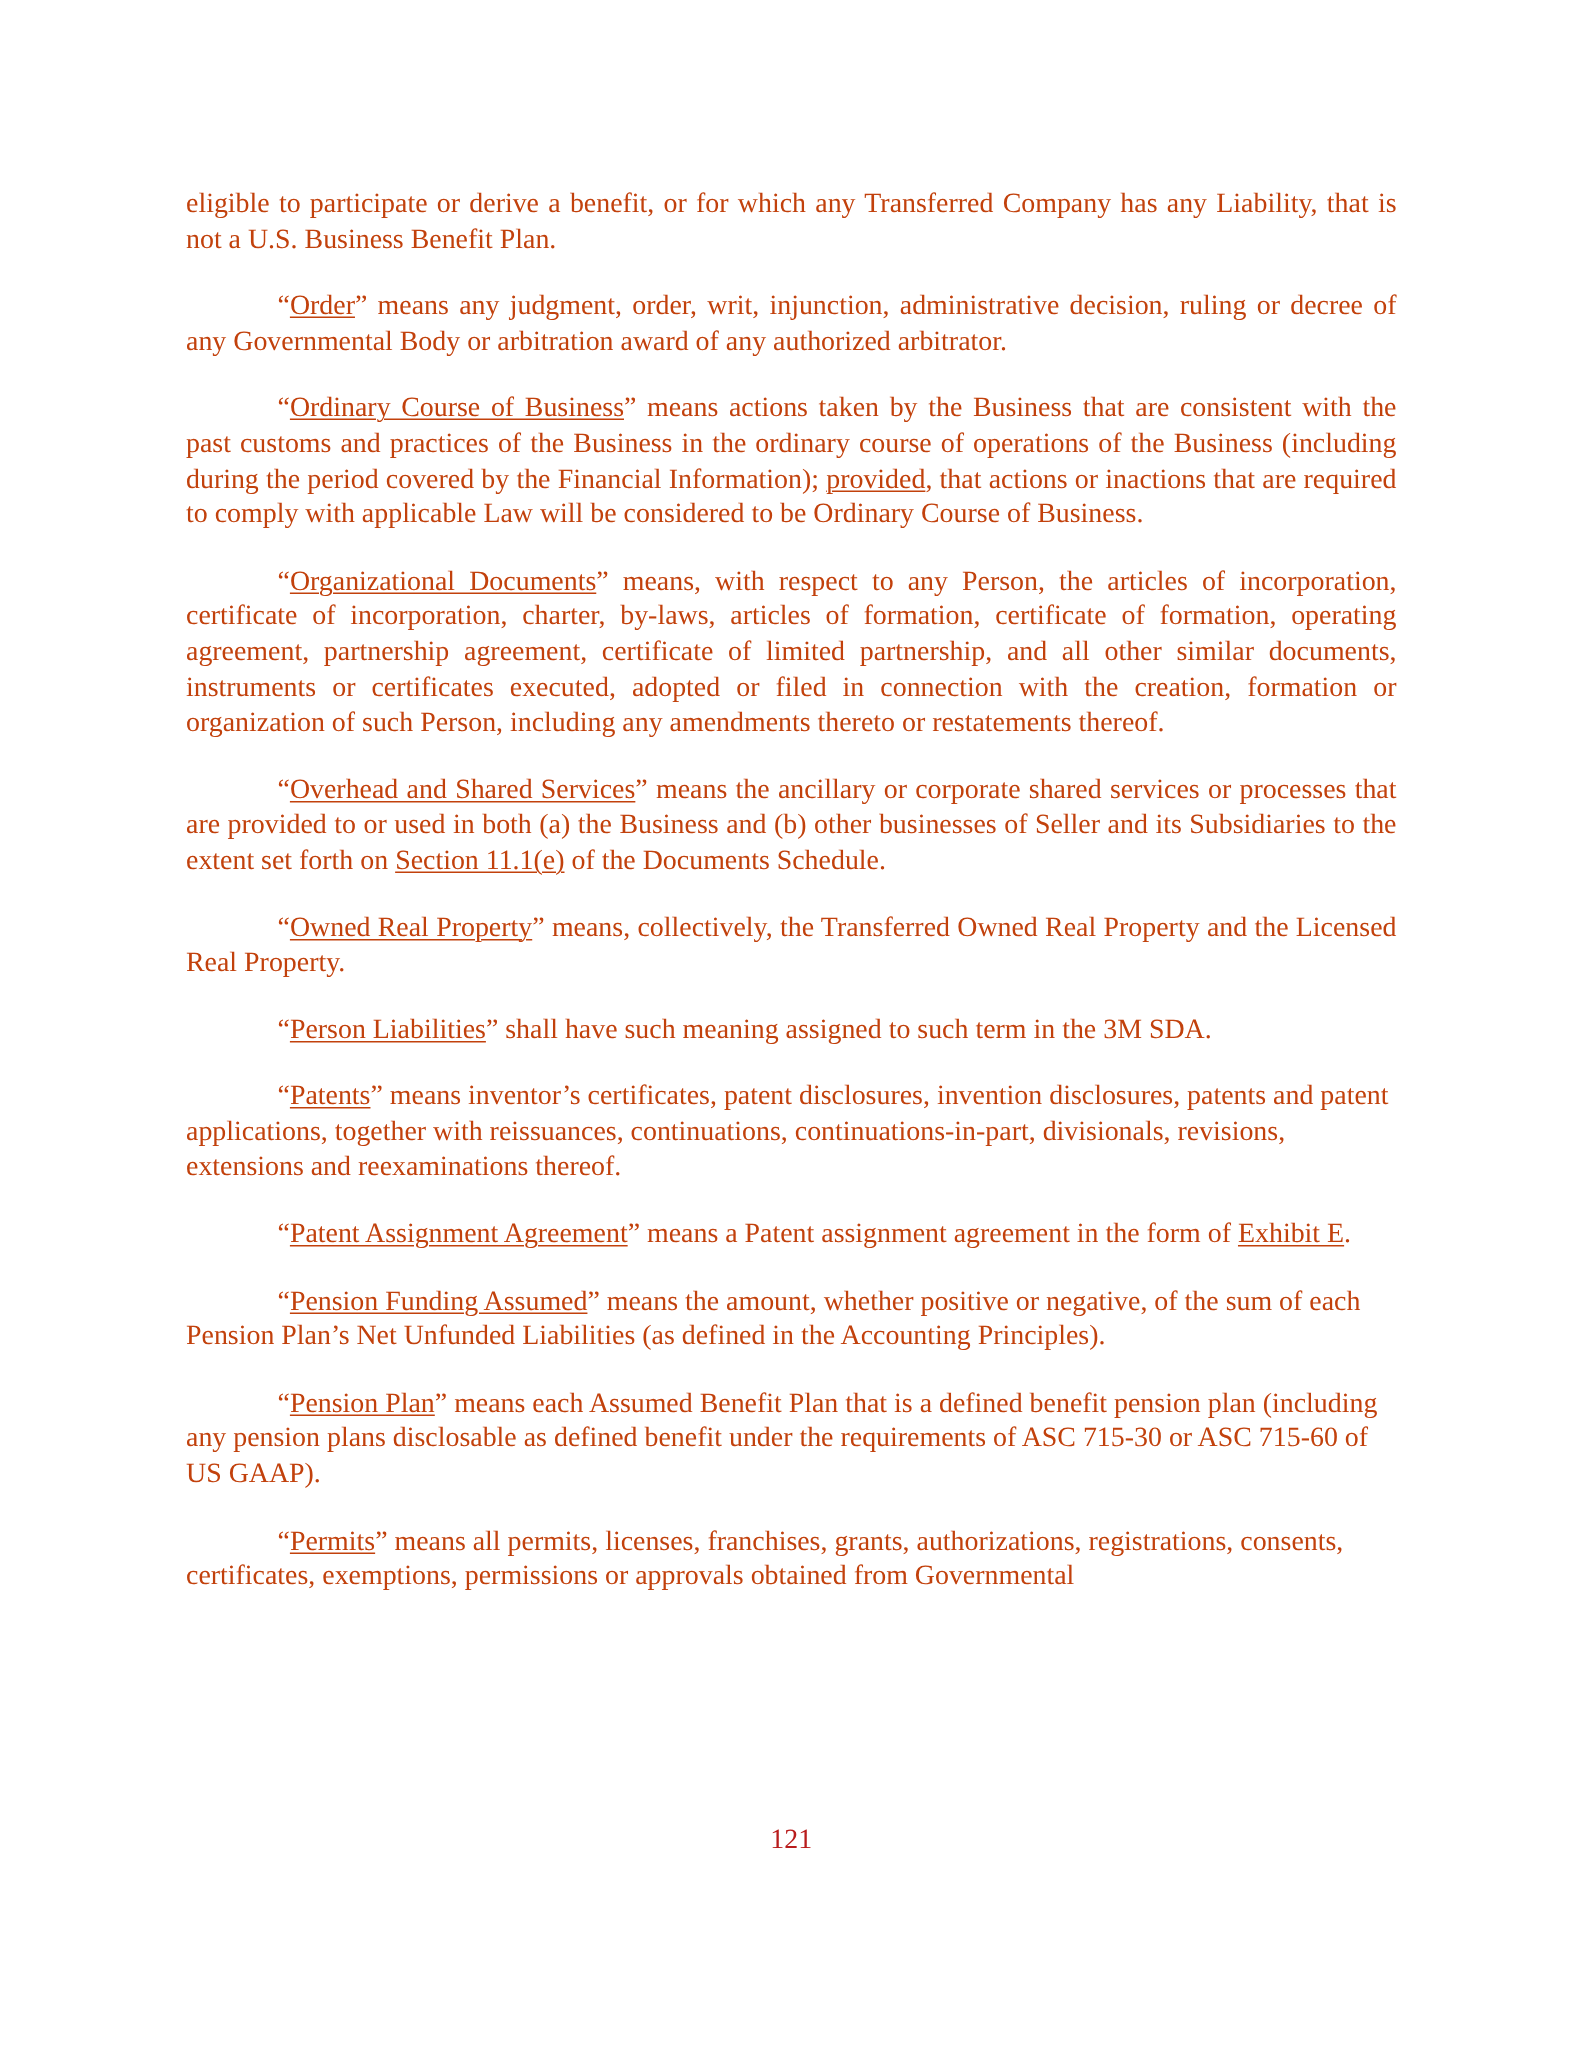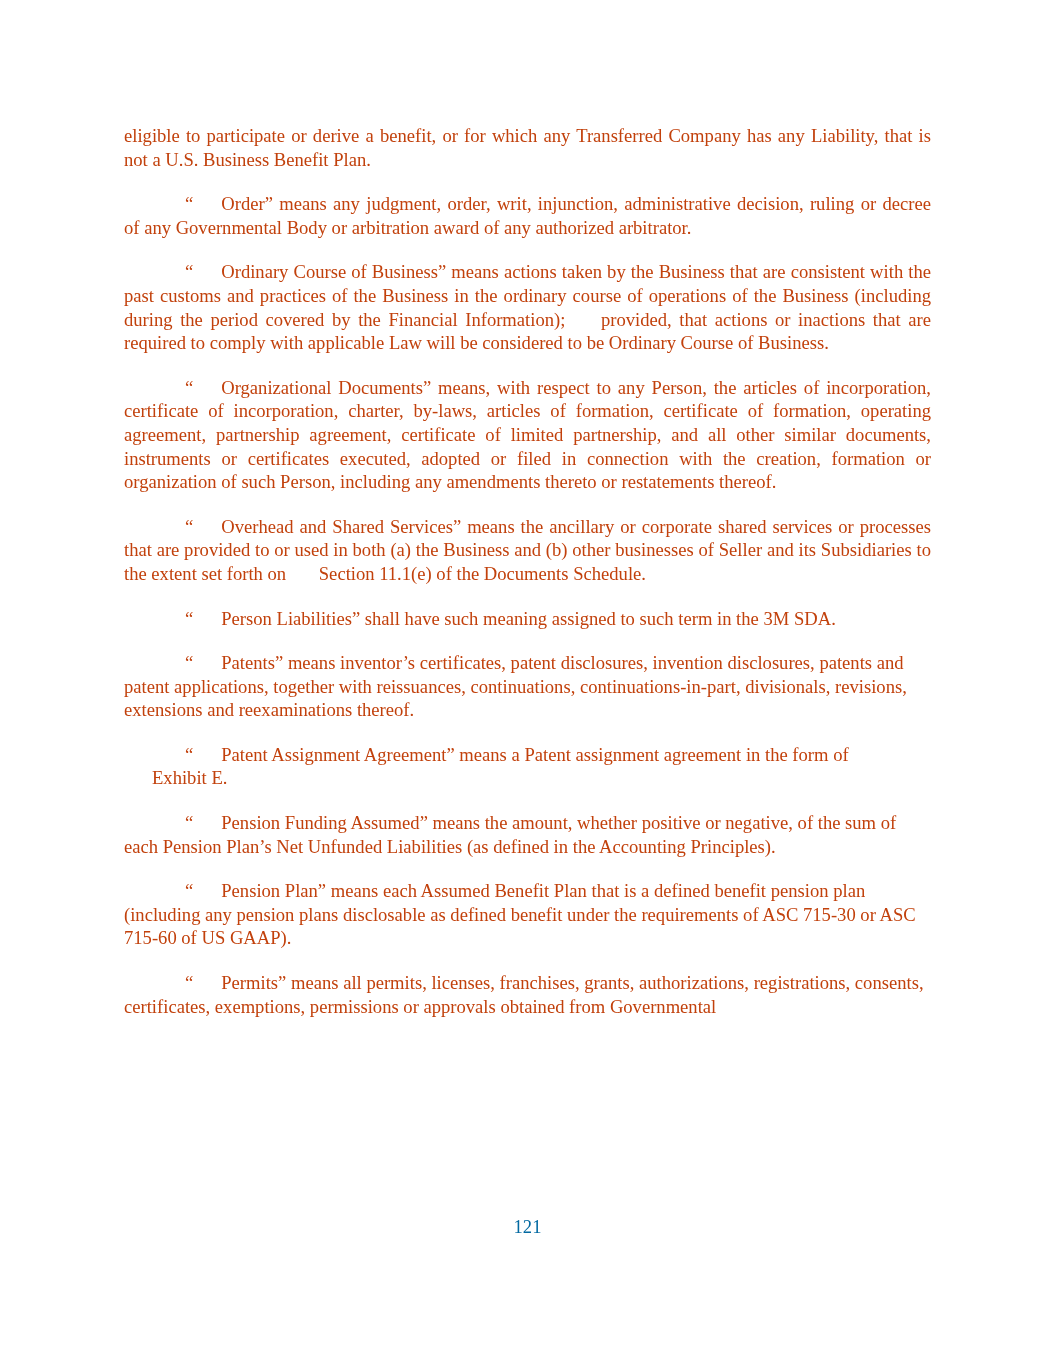--- a/index.html
+++ b/index.html
@@ -5,24 +5,24 @@
     html, body { margin: 0; padding: 0; background: #ffffff; }
     body { width: 1055px; height: 1365px; position: relative; overflow: hidden; }
     .page {
       position: absolute; left: 124px; top: 124px; width: 807px;
       font-family: "Liberation Serif", serif;
       font-size: 18.6px; line-height: 23.6px; color: #c2410c;
     }
     .para { margin: 0 0 21px 0; text-align: justify; }
     .para.left { text-align: left; }
     .para .indent { display: inline-block; width: 61px; }
-    .term, .ref { text-underline-offset: 2px; text-decoration-thickness: 1px; margin-left: 28px; }
+    .term, .ref { text-decoration: underline; text-underline-offset: 2px; text-decoration-thickness: 1px; }
     .page-number {
       position: absolute; left: 0; width: 1055px; top: 1216px; text-align: center;
-      font-family: "Liberation Serif", serif; font-size: 18.6px; color: #0369a1;
+      font-family: "Liberation Serif", serif; font-size: 18.6px; color: #b91c1c;
     }
   </style>
 </head>
 <body>
 
 <div class="page">
 
   <p class="para">
     <span>eligible to participate or derive a benefit, or for which any Transferred Company has any Liability, that is not a U.S. Business Benefit Plan.</span>
   </p>
@@ -36,20 +36,23 @@
   </p>
 
   <p class="para">
     <span class="indent"></span><span>“</span><span class="term">Organizational Documents</span><span>” means, with respect to any Person, the articles of incorporation, certificate of incorporation, charter, by-laws, articles of formation, certificate of formation, operating agreement, partnership agreement, certificate of limited partnership, and all other similar documents, instruments or certificates executed, adopted or filed in connection with the creation, formation or organization of such Person, including any amendments thereto or restatements thereof.</span>
   </p>
 
   <p class="para">
     <span class="indent"></span><span>“</span><span class="term">Overhead and Shared Services</span><span>” means the ancillary or corporate shared services or processes that are provided to or used in both (a) the Business and (b) other businesses of Seller and its Subsidiaries to the extent set forth on </span><span class="ref">Section 11.1(e)</span><span> of the Documents Schedule.</span>
   </p>
 
+  <p class="para">
+    <span class="indent"></span><span>“</span><span class="term">Owned Real Property</span><span>” means, collectively, the Transferred Owned Real Property and the Licensed Real Property.</span>
+  </p>
 
 
   <p class="para left">
     <span class="indent"></span><span>“</span><span class="term">Person Liabilities</span><span>” shall have such meaning assigned to such term in the 3M SDA.</span>
   </p>
 
   <p class="para left">
     <span class="indent"></span><span>“</span><span class="term">Patents</span><span>” means inventor’s certificates, patent disclosures, invention disclosures, patents and patent applications, together with reissuances, continuations, continuations-in-part, divisionals, revisions, extensions and reexaminations thereof.</span>
   </p>
 

